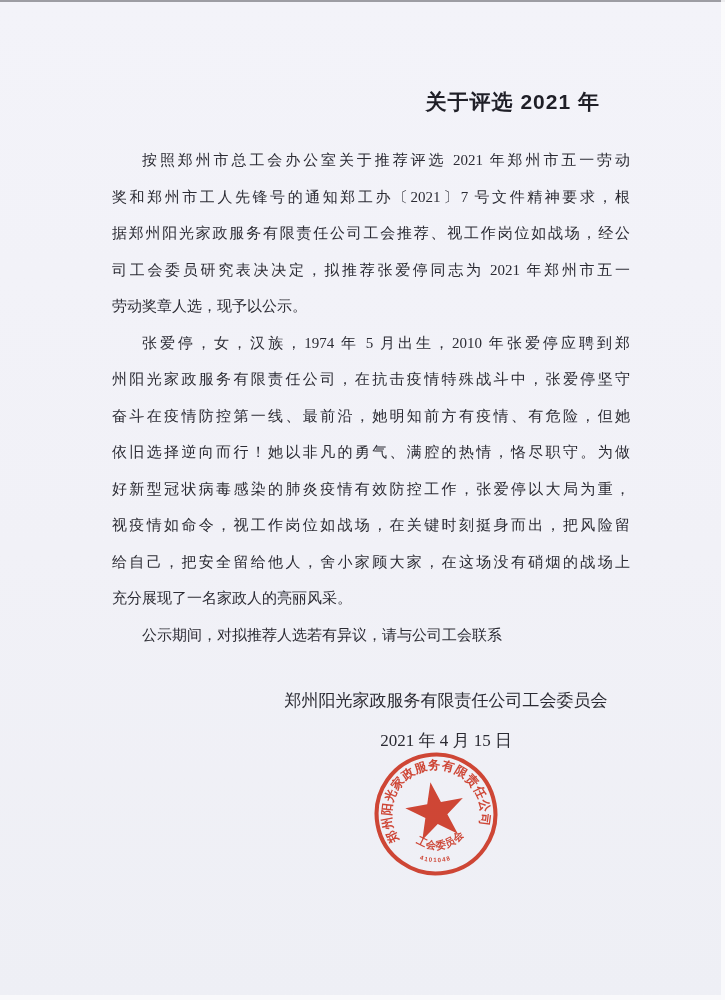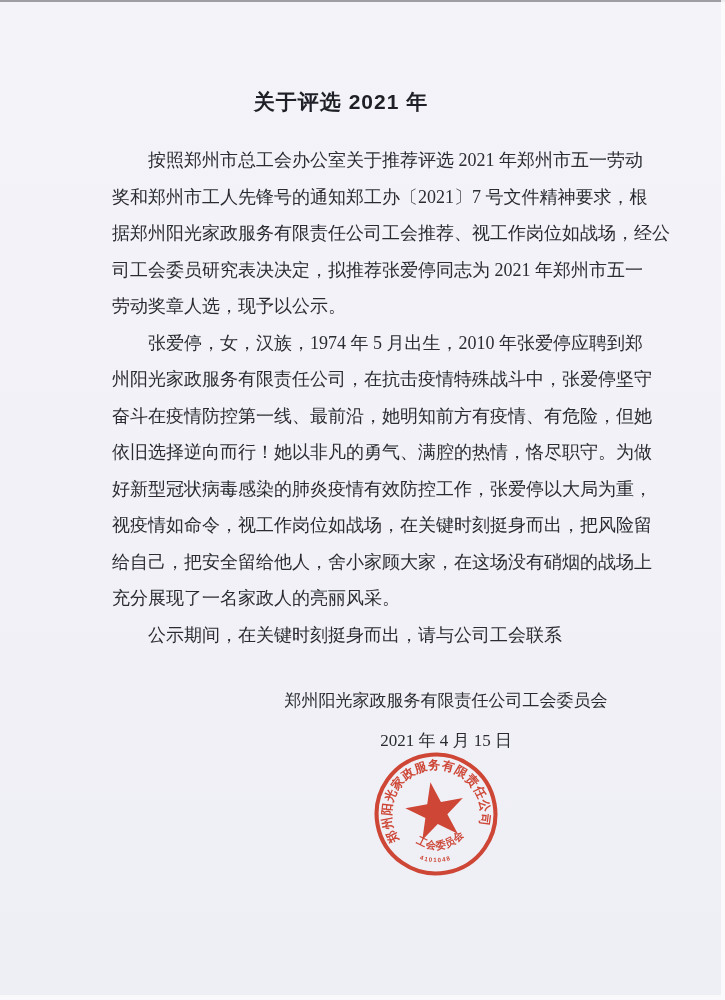--- a/index.html
+++ b/index.html
@@ -11,30 +11,30 @@
   .page{
     position:relative;width:725px;height:1000px;
     background:linear-gradient(180deg,#f3f3f9 0%,#f1f1f7 55%,#eeeff5 100%);
     color:#2b2b33;
   }
   .edge-top{position:absolute;top:0;left:0;width:100%;height:2px;background:#55555d;opacity:.55;}
   .edge-right{position:absolute;top:0;right:0;width:4px;height:100%;background:#fbfbfd;opacity:.85;}
   .edge-bottom{position:absolute;bottom:0;left:0;width:100%;height:5px;background:#fafafc;opacity:.9;}
 
   .title-block{
-    padding-top:88px;margin-left:82px;width:518px;text-align:center;
+    padding-top:88px;margin-left:82px;width:518px;text-align:right;
     font-family:"Liberation Sans","DejaVu Sans",sans-serif;
     color:#1f1f27;
   }
   .title-line1{font-size:21px;font-weight:bold;line-height:28px;letter-spacing:1px;}
   .title-line2{font-size:21px;font-weight:bold;line-height:26px;margin-top:19px;letter-spacing:1px;}
 
   .content{margin:26px 95px 0 112px;width:518px;}
   .line{
-    font-size:18px;line-height:36.5px;height:36.5px;
+    font-size:15px;line-height:36.5px;height:36.5px;
     text-align:justify;text-align-last:justify;
     white-space:nowrap;color:#2b2b33;
   }
   .line.indent{text-indent:2em;}
   .line.nojust{text-align-last:left;}
 
   .signature{
     margin-left:auto;margin-right:109px;margin-top:28px;
     width:340px;text-align:center;
   }
@@ -72,21 +72,21 @@
 
     <div class="line indent">张爱停，女，汉族，1974 年 5 月出生，2010 年张爱停应聘到郑</div>
     <div class="line">州阳光家政服务有限责任公司，在抗击疫情特殊战斗中，张爱停坚守</div>
     <div class="line">奋斗在疫情防控第一线、最前沿，她明知前方有疫情、有危险，但她</div>
     <div class="line">依旧选择逆向而行！她以非凡的勇气、满腔的热情，恪尽职守。为做</div>
     <div class="line">好新型冠状病毒感染的肺炎疫情有效防控工作，张爱停以大局为重，</div>
     <div class="line">视疫情如命令，视工作岗位如战场，在关键时刻挺身而出，把风险留</div>
     <div class="line">给自己，把安全留给他人，舍小家顾大家，在这场没有硝烟的战场上</div>
     <div class="line nojust">充分展现了一名家政人的亮丽风采。</div>
 
-    <div class="line nojust indent">公示期间，在关键时刻挺身而出，请与公司工会联系</div>
+    <div class="line nojust indent">公示期间，对拟推荐人选若有异议，请与公司工会联系</div>
   </div>
 
   <div class="signature">
     <div class="sig-line">郑州阳光家政服务有限责任公司工会委员会</div>
     <div class="sig-line">2021 年 4 月 15 日</div>
   </div>
 
   <svg class="seal" viewBox="0 0 125 125" aria-hidden="true">
     <defs>
       <path id="sealTopArc" d="M 22.6 81.1 A 44 44 0 1 1 102.4 81.1" fill="none"></path>

